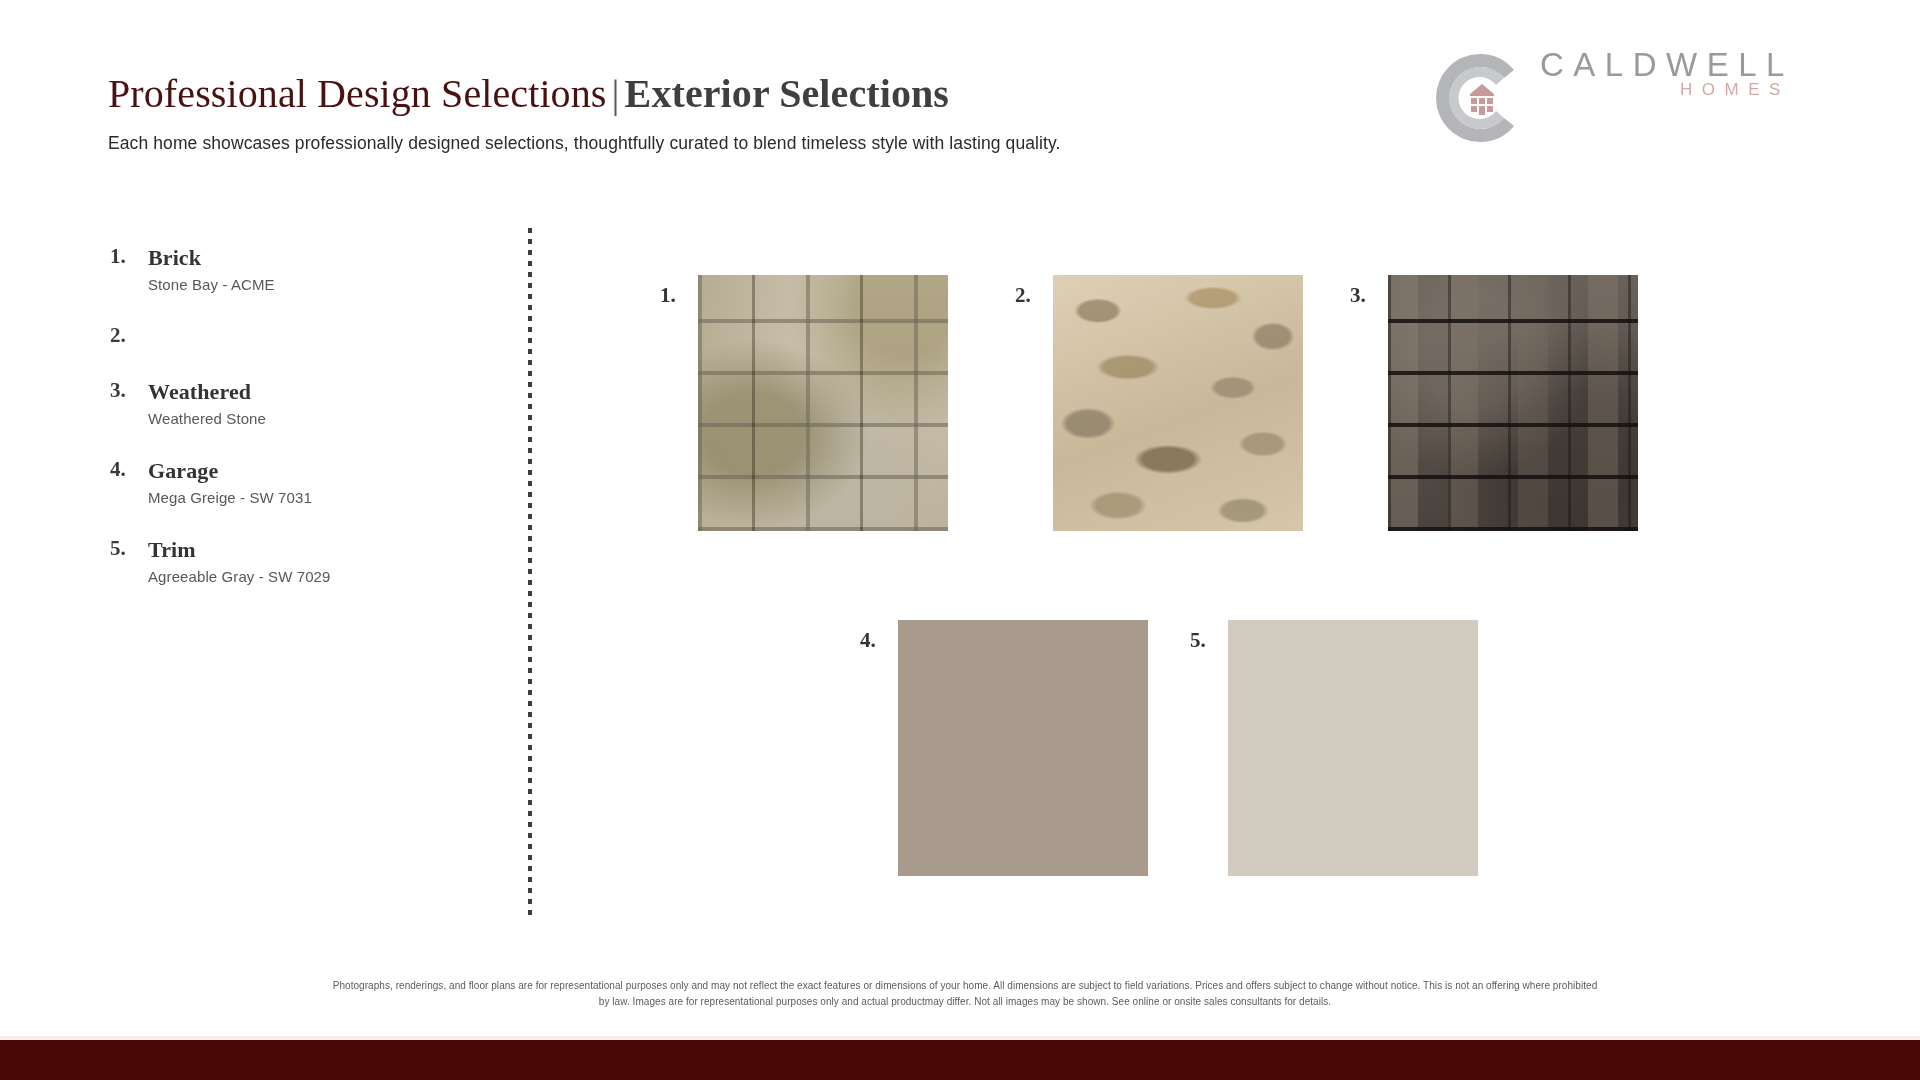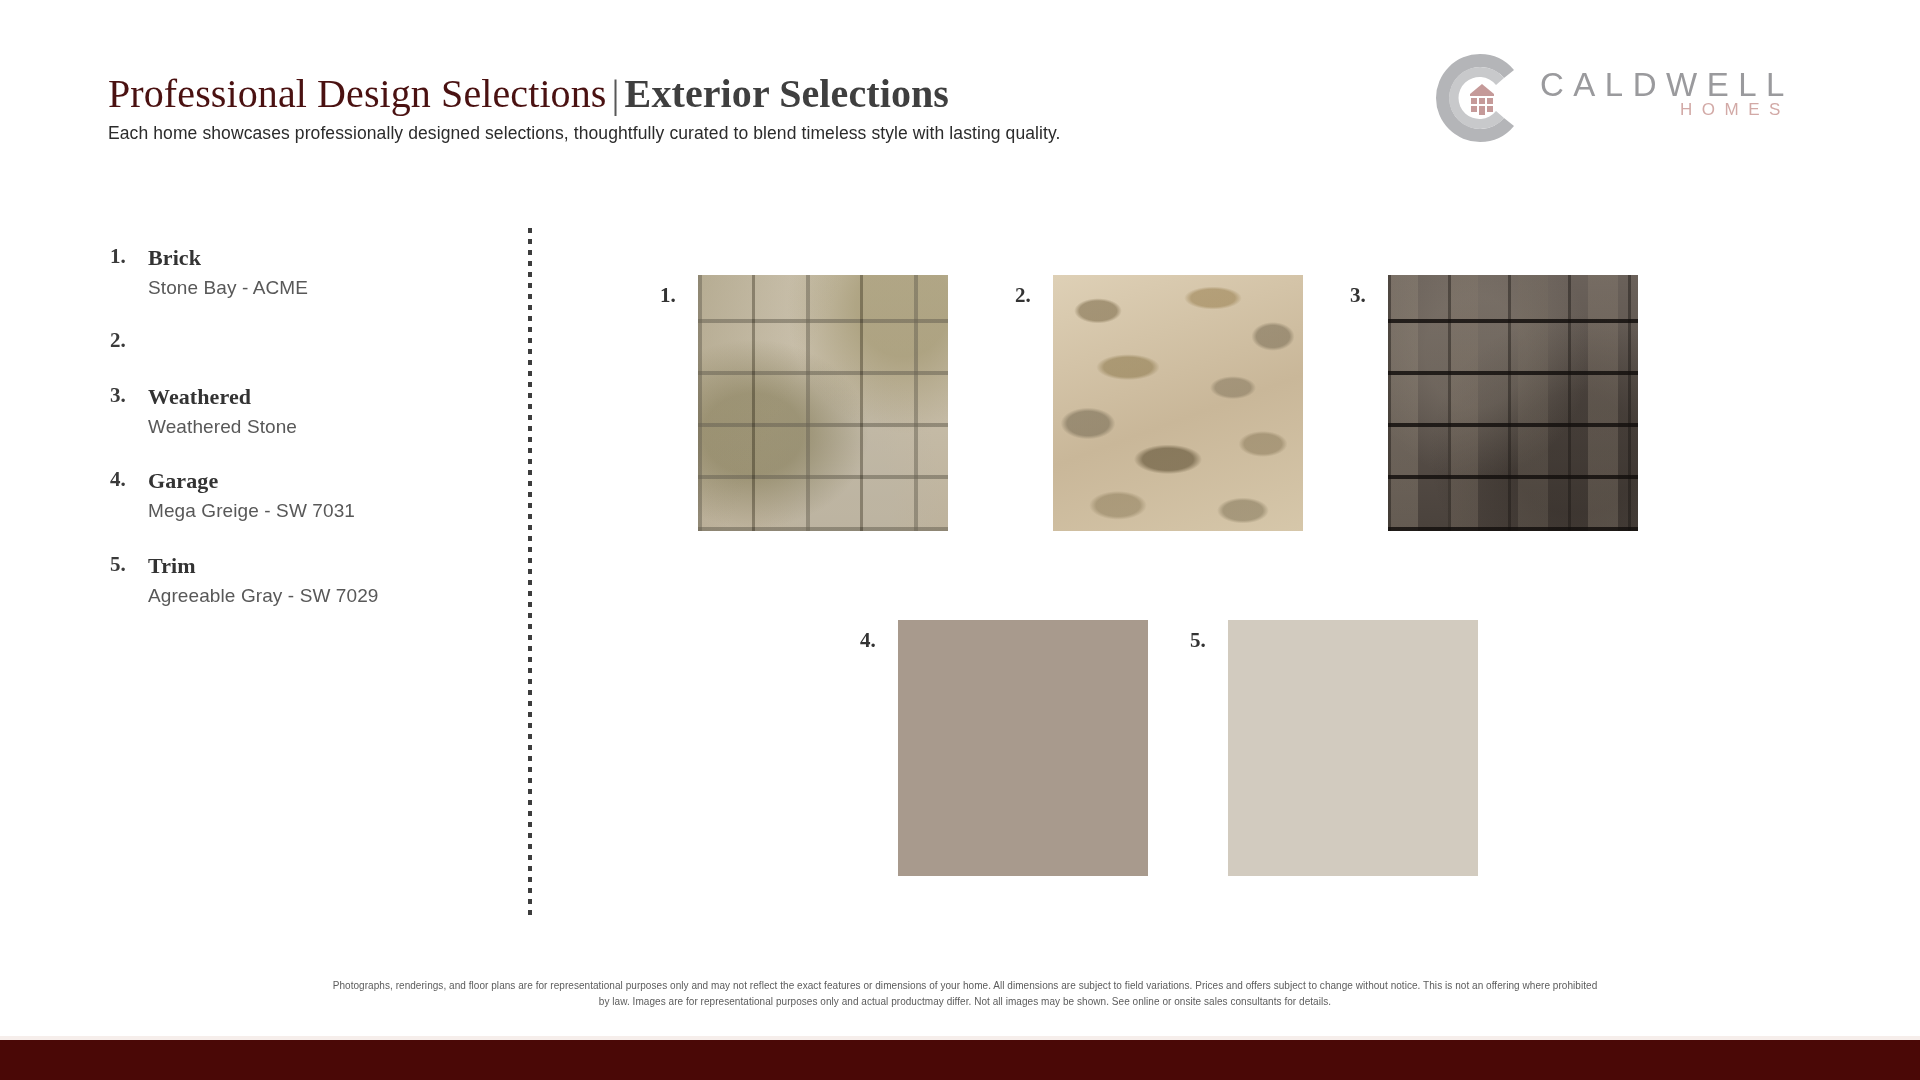--- a/index.html
+++ b/index.html
@@ -43,21 +43,21 @@
     color: #585858;
     font-weight: 400;
     padding: 0 5px;
   }
   .title-part-b {
     color: #3f3f3f;
     font-weight: 700;
   }
 
   .subtitle {
-    margin-top: 6px;
+    margin-top: 16px;
     font-family: "Liberation Sans", sans-serif;
     font-size: 17.5px;
     color: #2b2b2b;
     letter-spacing: 0.1px;
     white-space: nowrap;
   }
 
   
   .logo {
     position: absolute;
@@ -69,21 +69,21 @@
   .logo-mark {
     position: absolute;
     left: 0;
     top: 2px;
     width: 96px;
     height: 96px;
   }
   .logo-wordmark {
     position: absolute;
     left: 108px;
-    top: 20px;
+    top: 0;
   }
   .logo-caldwell {
     font-family: "Liberation Sans", sans-serif;
     font-size: 33px;
     letter-spacing: 9.5px;
     color: #9a9a9d;
     font-weight: 400;
     line-height: 1;
   }
   .logo-homes {
@@ -124,21 +124,21 @@
   .item-title {
     font-family: "Liberation Serif", serif;
     font-size: 22px;
     font-weight: 700;
     color: #333333;
     line-height: 1.32;
     letter-spacing: 0.1px;
   }
   .item-desc {
     font-family: "Liberation Sans", sans-serif;
-    font-size: 19px;
+    font-size: 15px;
     color: #585858;
     line-height: 1.33;
     margin-top: 3px;
     letter-spacing: 0.1px;
   }
 
   
   .dotted-divider {
     position: absolute;
     left: 528px;

